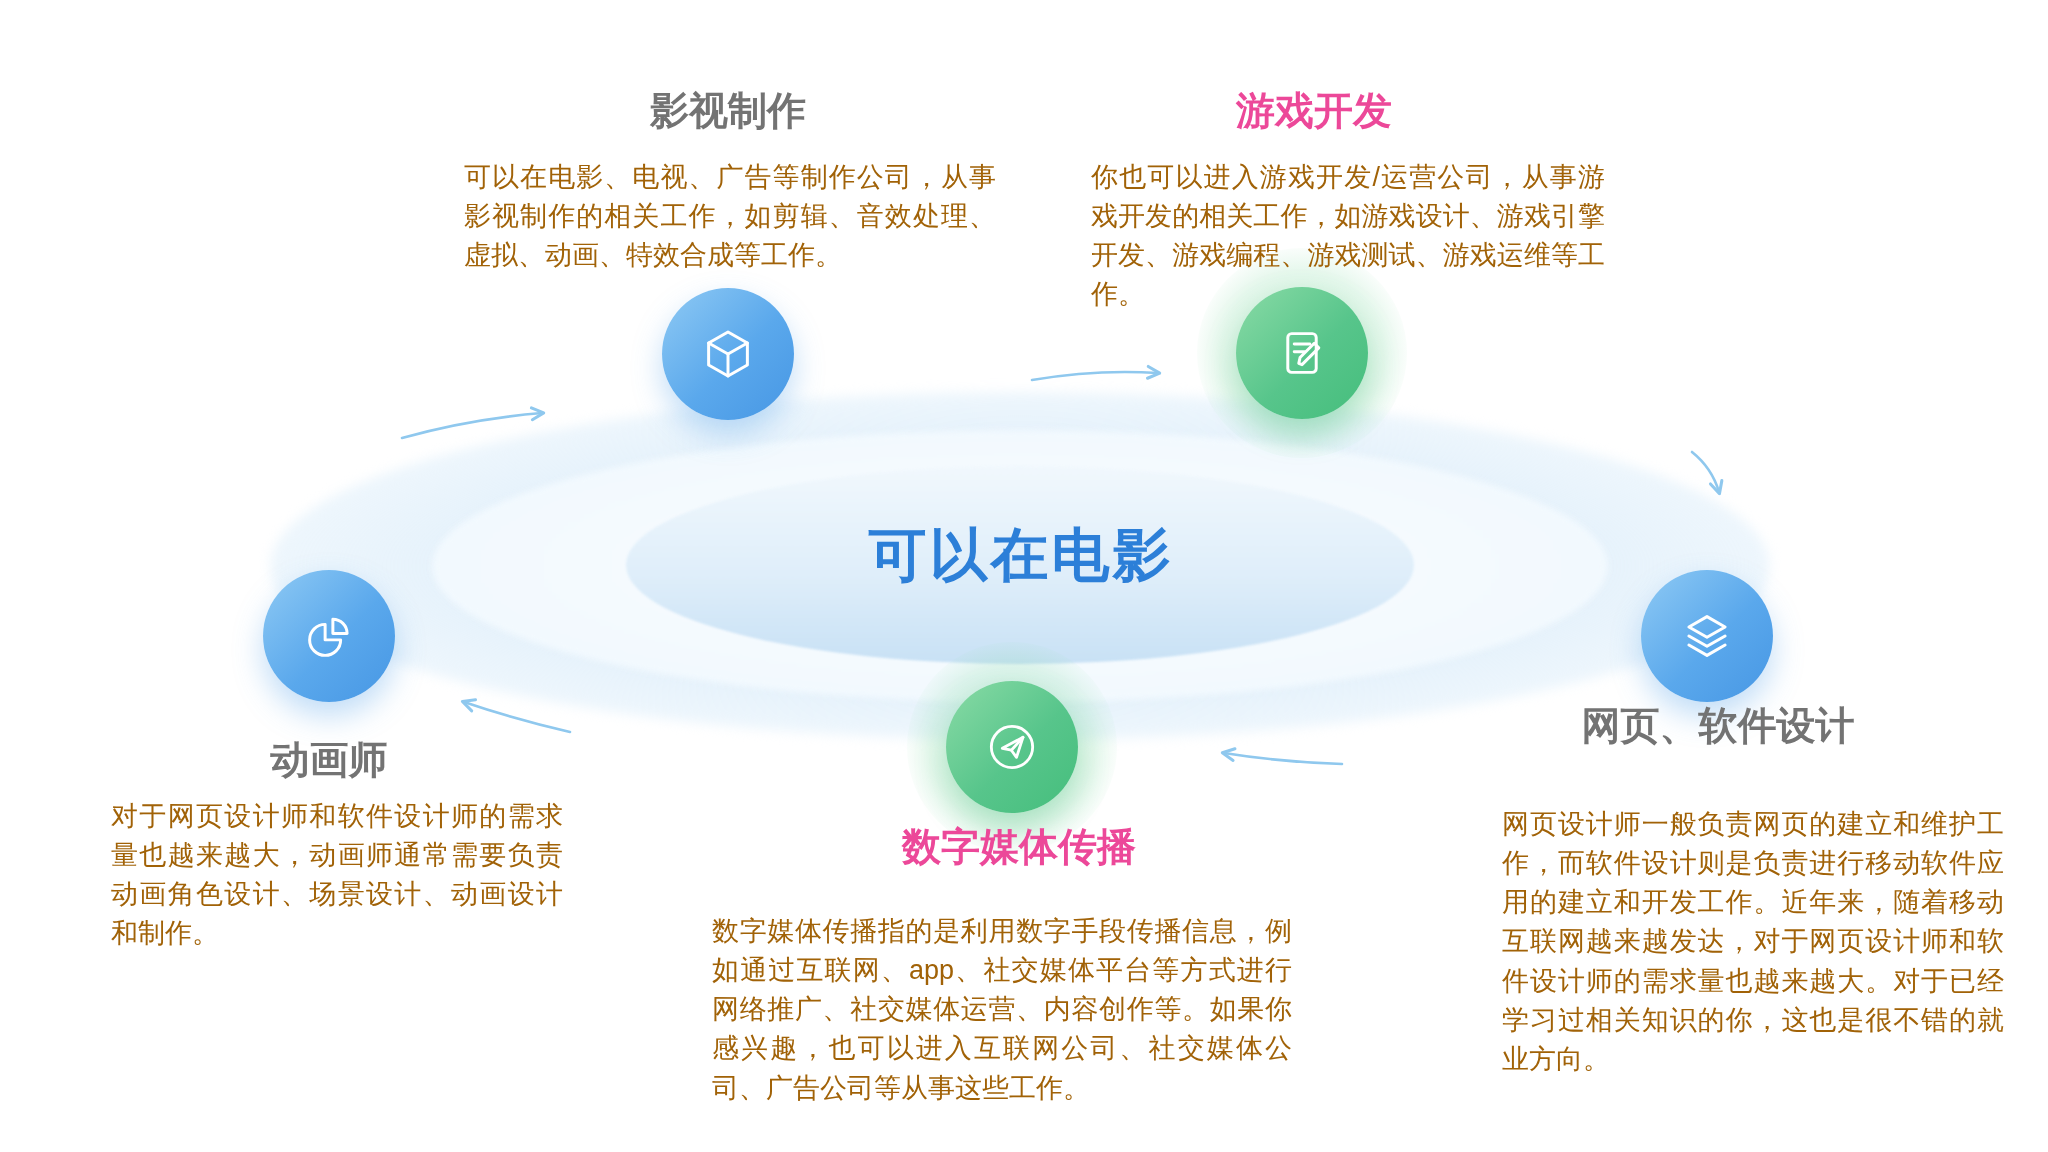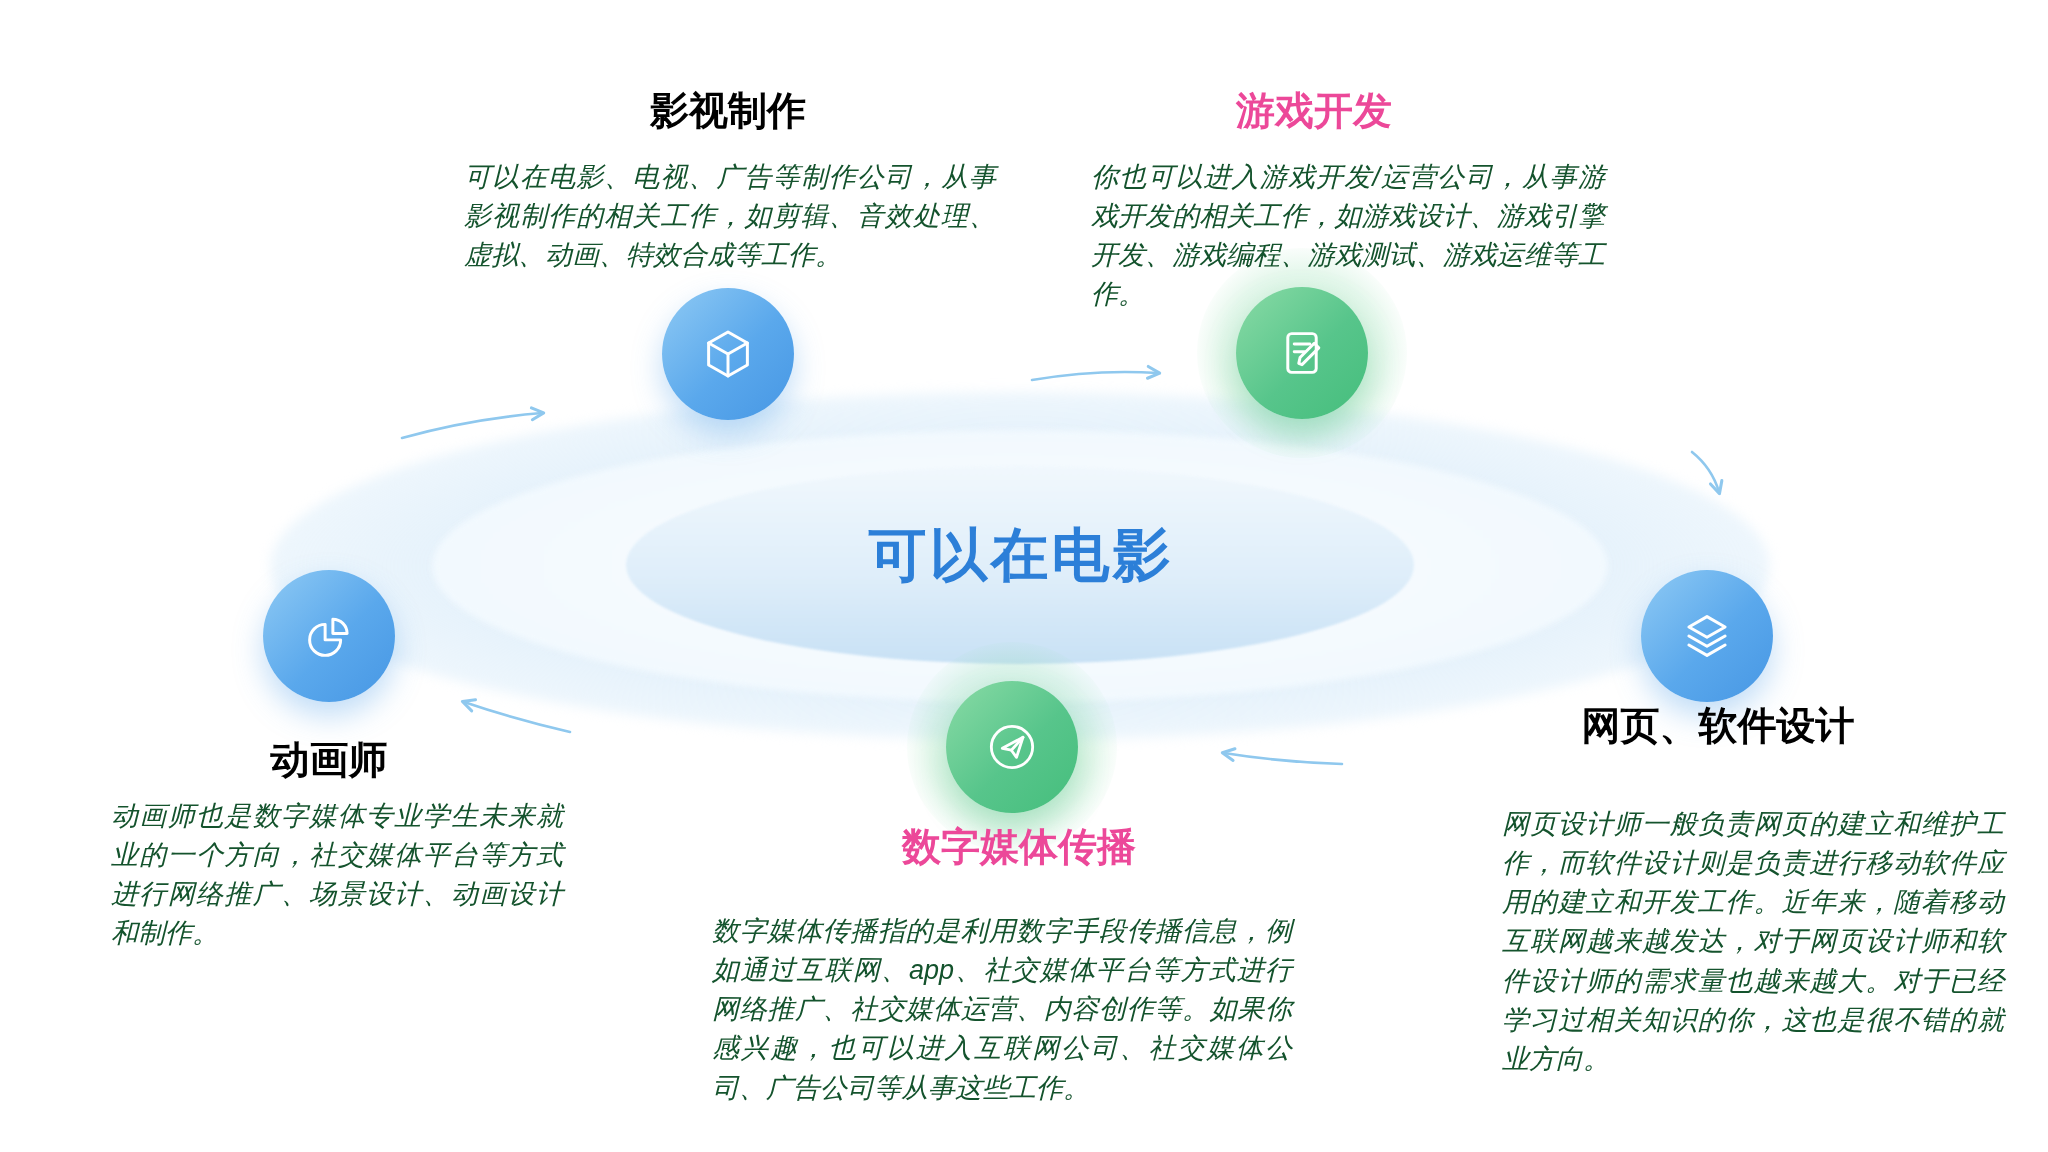--- a/index.html
+++ b/index.html
@@ -68,26 +68,26 @@
     z-index: 5;
   }
   .icon-circle svg { width: 62px; height: 62px; }
 
   
   .node-title {
     position: absolute; transform: translateX(-50%);
     font-size: 39px; font-weight: bold; white-space: nowrap;
     z-index: 8;
   }
-  .blue-text  { color: #000000; }
+  .blue-text  { color: #737373; }
   .green-text { color: #ec4899; }
   .node-desc {
     position: absolute;
-    font-size: 27px; color: #14532d; line-height: 1.45;
-    text-align: justify; z-index: 8; font-style: italic;
+    font-size: 27px; color: #a16207; line-height: 1.45;
+    text-align: justify; z-index: 8;
   }
 </style>
 </head>
 <body>
 
 <div class="stage">
 
   <div class="ellipse ellipse-outer"></div>
   <div class="ellipse ellipse-mid"></div>
   <div class="ellipse ellipse-inner"></div>
@@ -159,16 +159,16 @@
   </div>
 
   <div>
     <div class="icon-circle blue-circle" style="left:329px; top:636px;">
       <svg viewBox="0 0 48 48" fill="none" stroke="#ffffff" stroke-width="2.3" stroke-linejoin="round" stroke-linecap="round">
         <path d="M21 15 A12 12 0 1 0 33 27 L21 27 Z"></path>
         <path d="M27 11 A11 11 0 0 1 38 22 L27 22 Z"></path>
       </svg>
     </div>
     <h2 class="node-title blue-text" style="left:329px; top:733px;">动画师</h2>
-    <p class="node-desc" style="left:111px; top:797px; width:452px;">动画师也是数字媒体专业学生未来就业的一个方向，社交媒体平台等方式进行网络推广、场景设计、动画设计和制作。</p>
+    <p class="node-desc" style="left:111px; top:797px; width:452px;">对于网页设计师和软件设计师的需求量也越来越大，动画师通常需要负责动画角色设计、场景设计、动画设计和制作。</p>
   </div>
 
 </div>
 
 </body></html>

